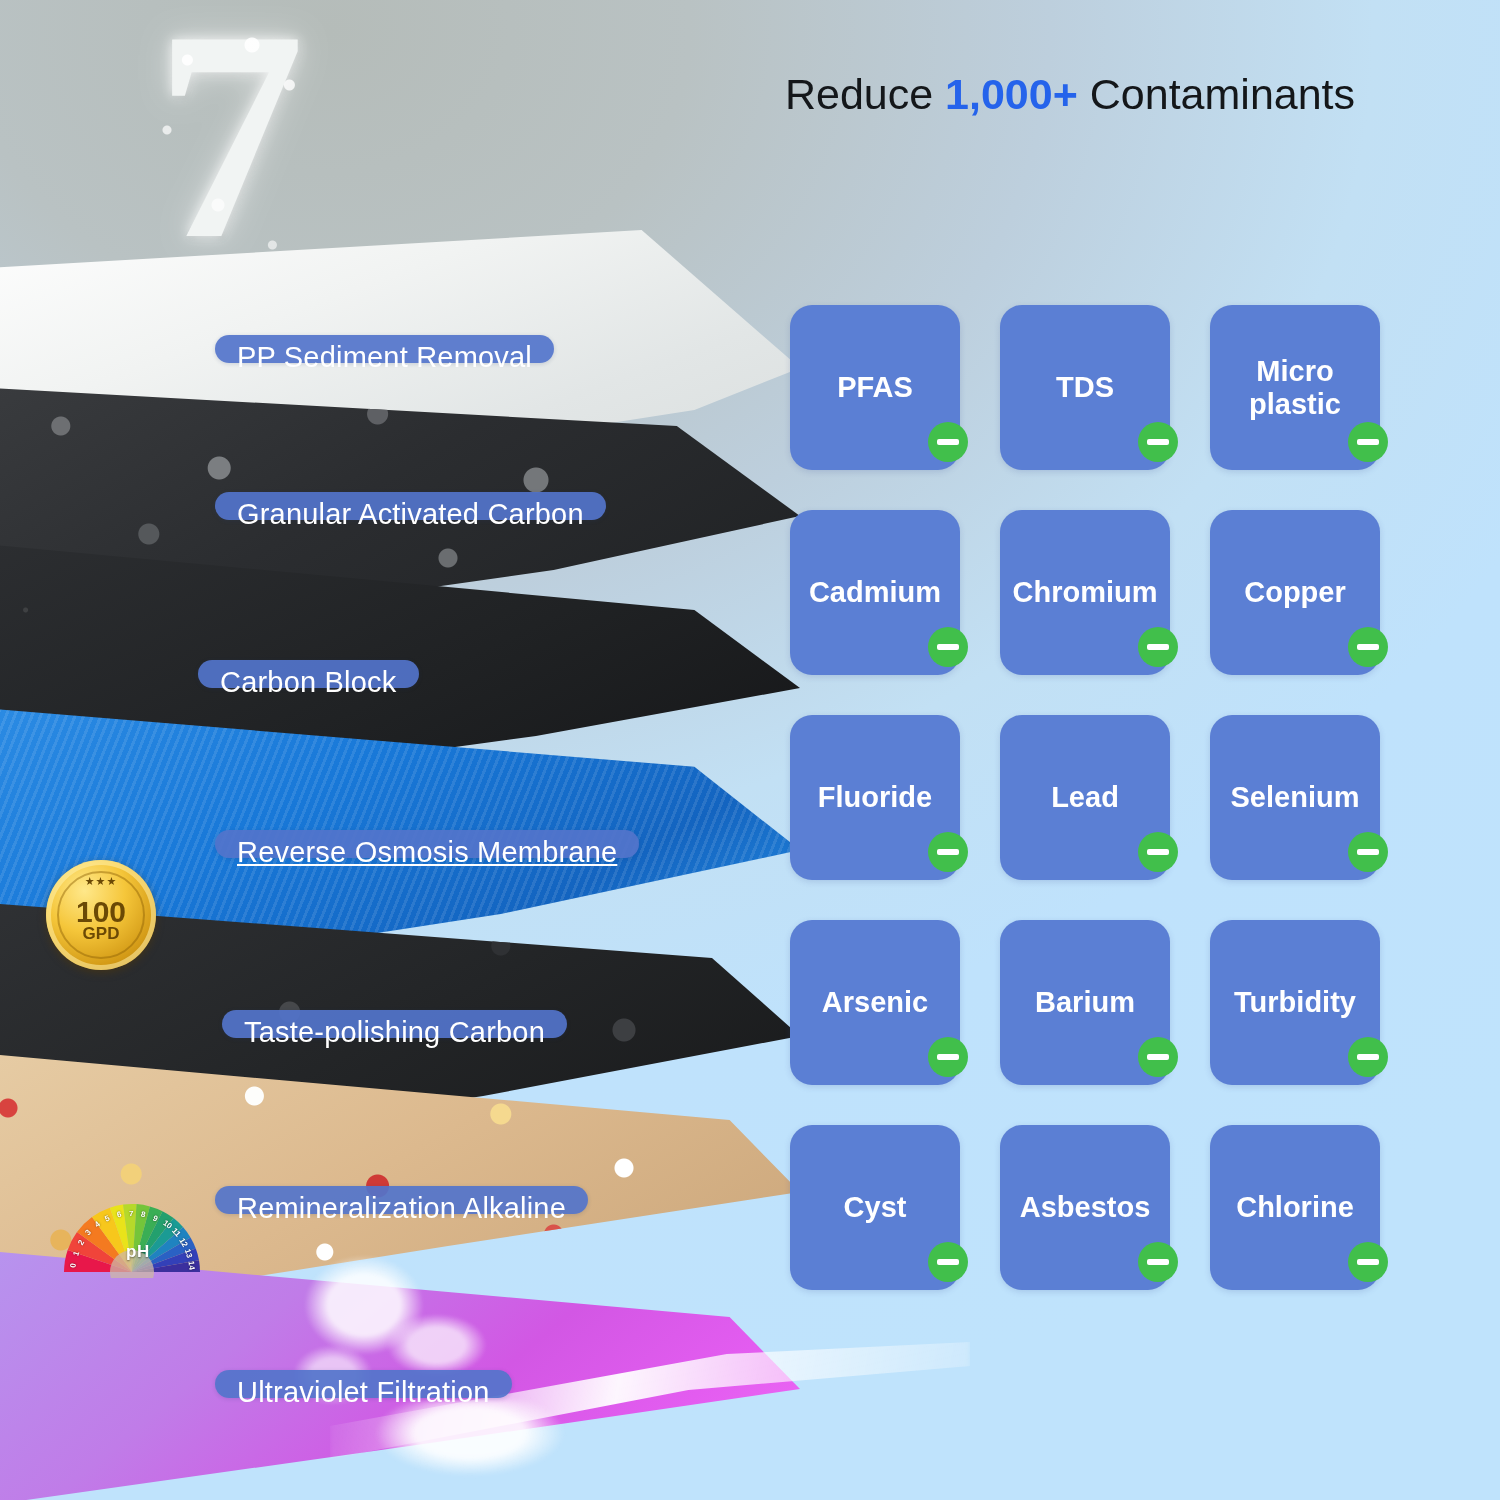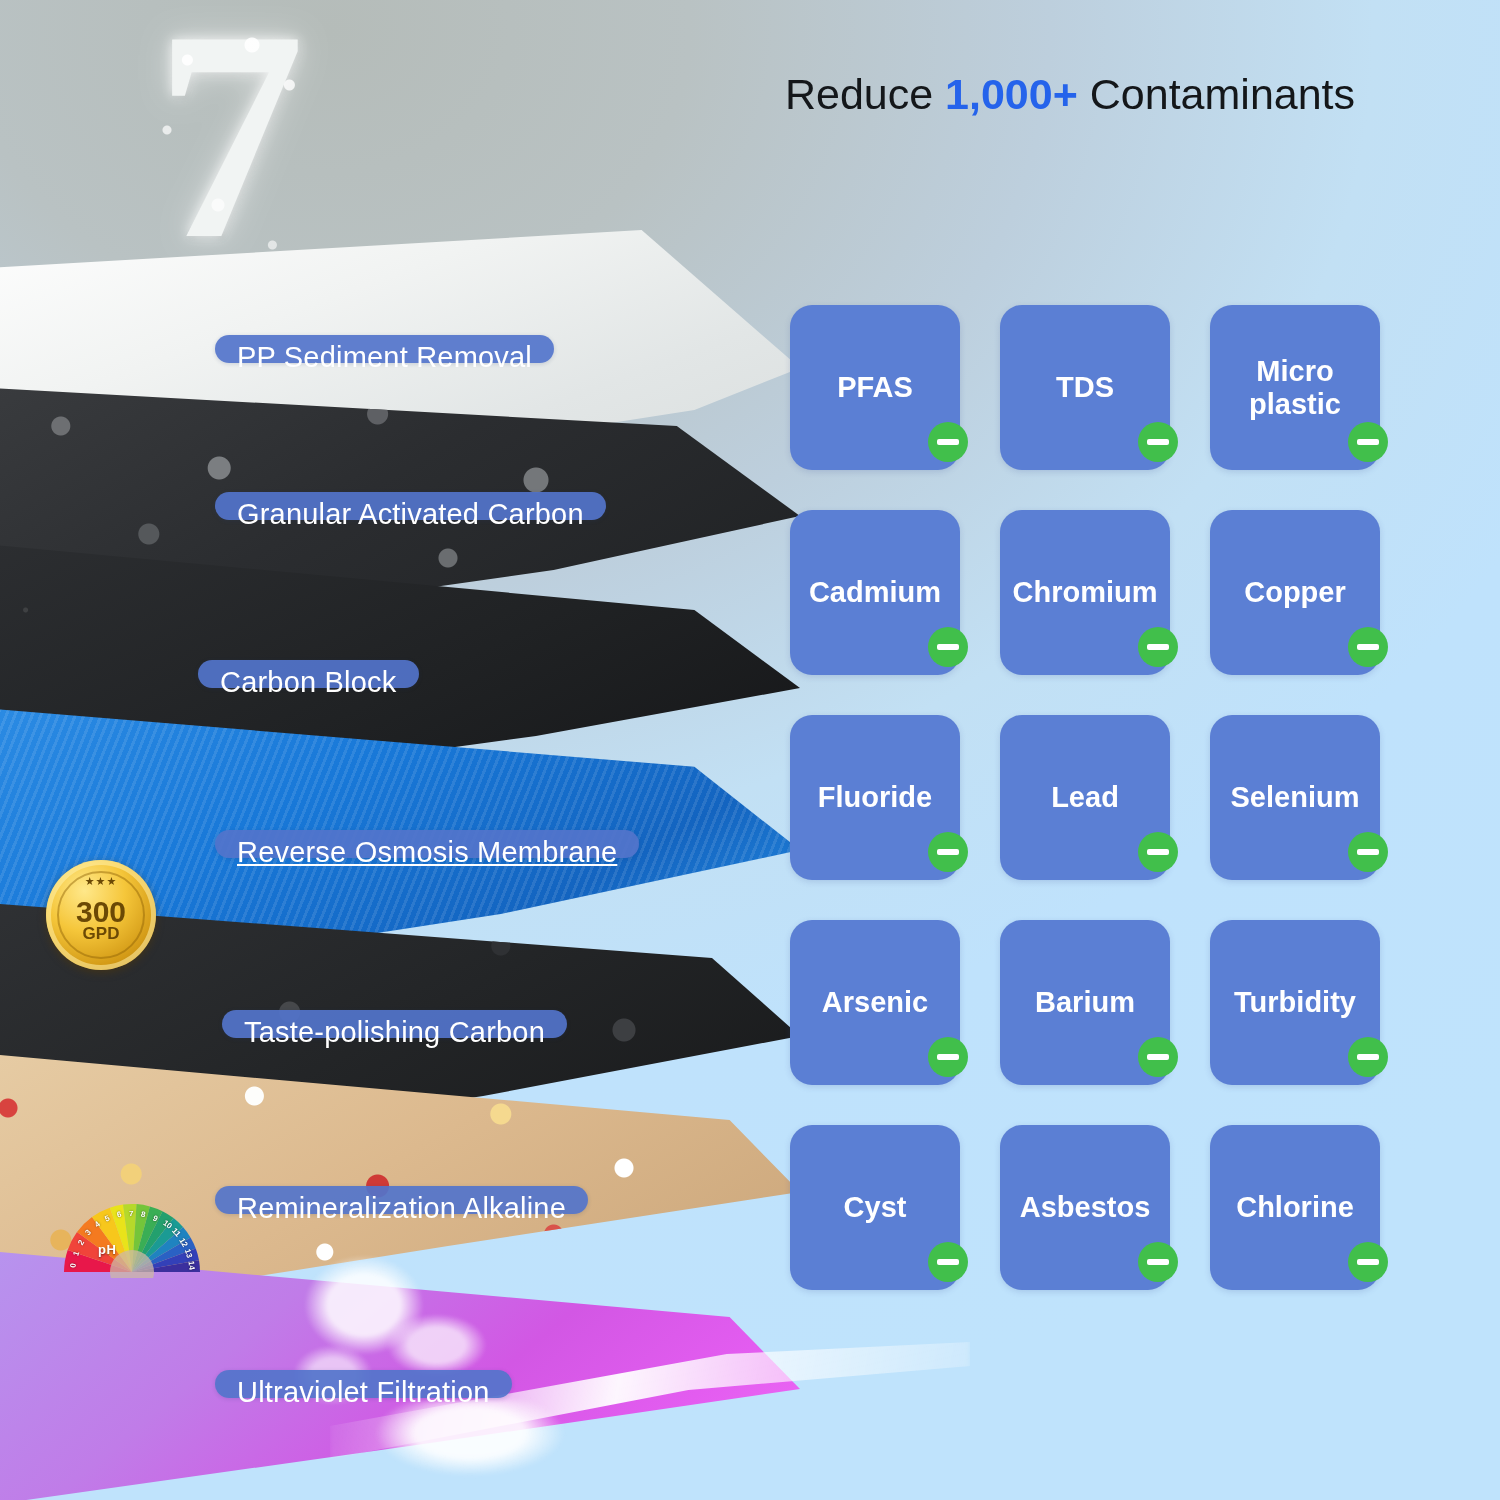--- a/index.html
+++ b/index.html
@@ -141,21 +141,21 @@
     border:2px solid rgba(140,95,5,.45);
     display:flex;flex-direction:column;align-items:center;justify-content:center;
     position:relative;
   }
   .medal-stars{position:absolute;top:2px;left:0;right:0;text-align:center;font-size:11px;color:#6b4905;letter-spacing:1px;}
   .medal-num{font-size:30px;font-weight:700;color:#6b4905;line-height:26px;margin-top:10px;font-family:"Liberation Sans", sans-serif;}
   .medal-unit{font-size:17px;font-weight:700;color:#6b4905;line-height:17px;}
 
   
   .phfan{position:absolute;left:58px;top:1192px;width:148px;height:86px;}
-  .phlabel{position:absolute;left:40px;top:50px;font-size:13px;font-weight:700;color:#ffffff;
+  .phlabel{position:absolute;left:68px;top:50px;font-size:17px;font-weight:700;color:#ffffff;
     text-shadow:0 1px 2px rgba(0,0,0,.5);letter-spacing:.5px;}
   .phnum{position:absolute;font-size:8px;color:#fff;font-weight:700;text-shadow:0 0 2px rgba(0,0,0,.6);}
 
   
   .pill{
     position:absolute;
     background:rgba(82,116,203,.92);
     color:#ffffff;
     border-radius:30px;
     font-size:29px;
@@ -224,21 +224,21 @@
     <div class="sheet sheet-tpc"></div>
     <div class="sheet sheet-alk"></div>
     <div class="sheet sheet-uv"></div>
     <div class="light-streak"></div>
     <div class="water-splash"></div>
     <div class="water-splash2"></div>
 
     <div class="medal">
       <div class="medal-inner">
         <div class="medal-stars">★★★</div>
-        <div class="medal-num">300</div>
+        <div class="medal-num">100</div>
         <div class="medal-unit">GPD</div>
       </div>
     </div>
 
     <div class="phfan">
       <svg width="148" height="86" viewBox="0 0 148 86">
         <g transform="translate(74,80)">
           <path d="M0 0 L-68 0 A68 68 0 0 1 -64.3 -22.1 Z" fill="#e8174a"></path>
           <path d="M0 0 L-64.3 -22.1 A68 68 0 0 1 -55.0 -40.0 Z" fill="#f0443a"></path>
           <path d="M0 0 L-55.0 -40.0 A68 68 0 0 1 -40.0 -55.0 Z" fill="#f47a20"></path>

